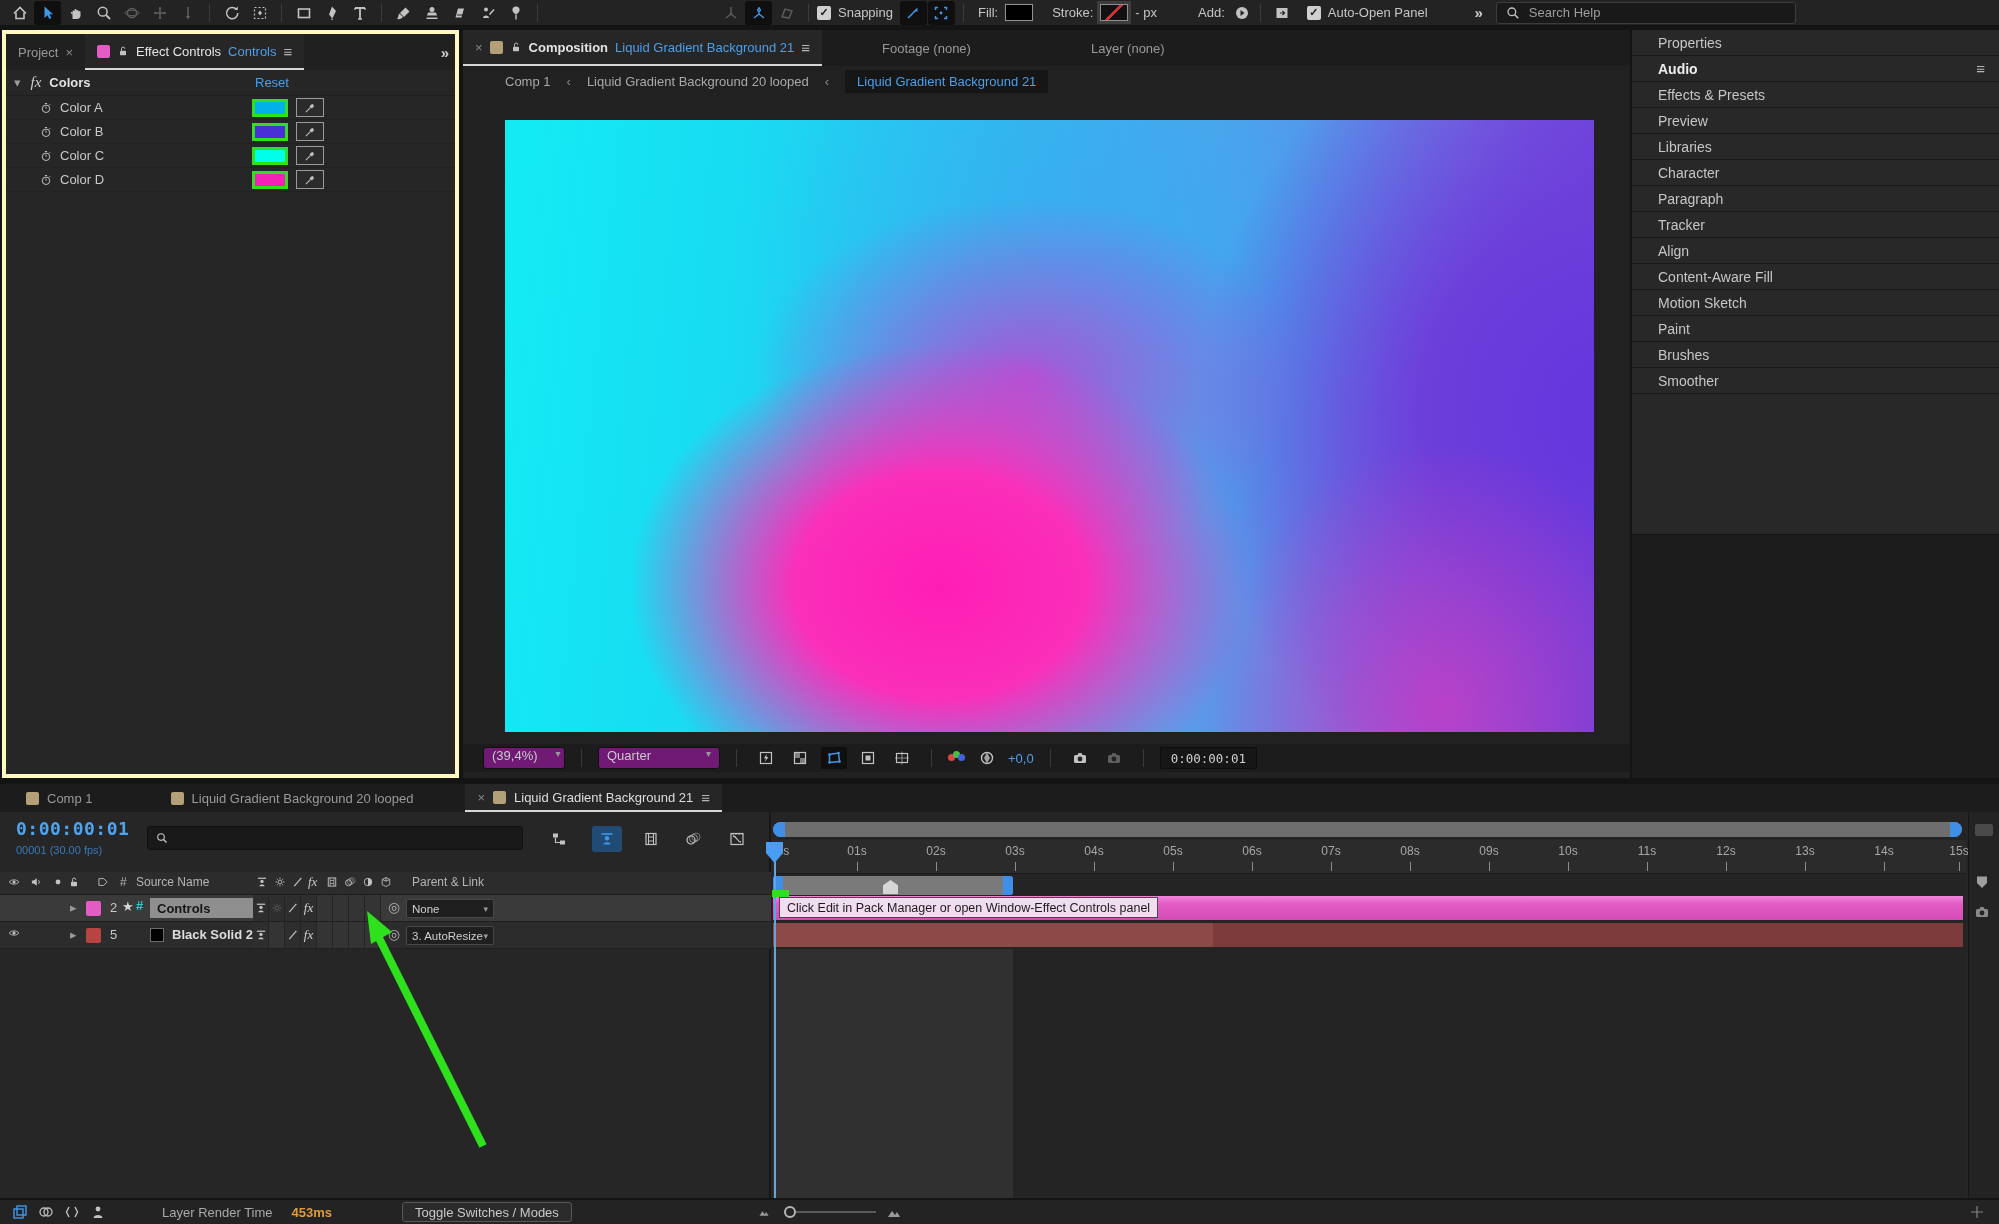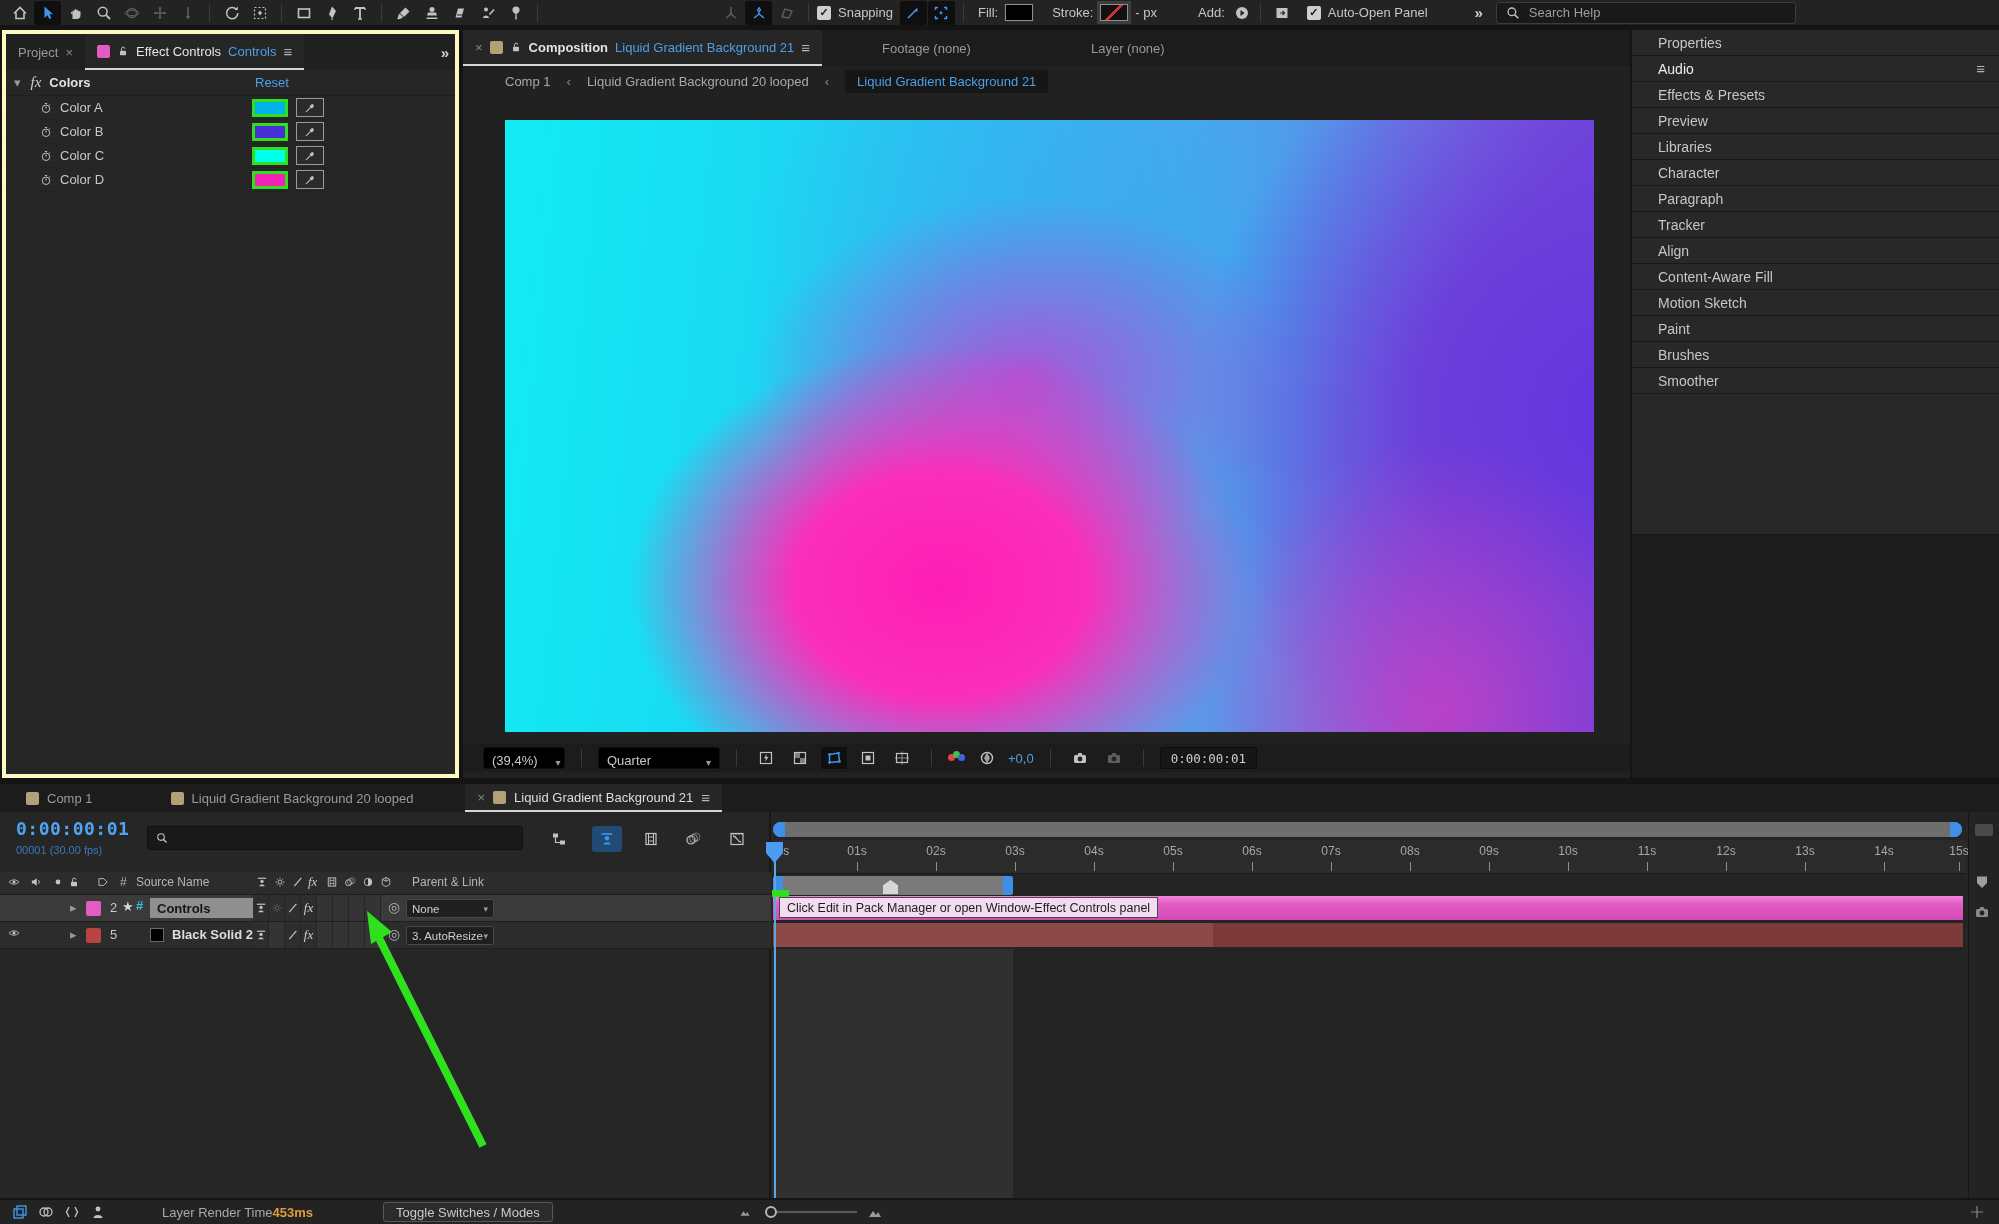--- a/index.html
+++ b/index.html
@@ -51,32 +51,32 @@
 .crumb-on{background:#161616;color:#4d9fe8;padding:4px 12px;border-radius:2px}
 .viewport{position:absolute;left:42px;top:90px;width:1089px;height:612px;
 background:
 radial-gradient(42% 58% at 40% 76%,#ff1db4 0%,#fa2fba 32%,rgba(250,47,186,0) 68%),
 radial-gradient(36% 42% at 48% 42%,rgba(173,82,214,.95) 0%,rgba(173,82,214,0) 70%),
 radial-gradient(34% 70% at 86% 96%,rgba(196,62,196,.85) 0%,rgba(196,62,196,0) 62%),
 radial-gradient(62% 115% at 102% 48%,#6434de 0%,#6c3eda 28%,rgba(108,62,218,0) 62%),
 radial-gradient(52% 85% at 60% 26%,rgba(57,170,240,.85) 0%,rgba(57,170,240,0) 72%),
 linear-gradient(96deg,#12ecf4 0%,#18dcf2 20%,#2fbcf0 44%,#55a2ea 62%,#7b68e0 83%,#6c3eda 100%)}
 .cbar{position:absolute;left:0;top:714px;width:100%;height:28px;background:#1c1c1c;display:flex;align-items:center;padding-left:20px;gap:8px}
-.cselect{height:22px;background:#000000;border:1px solid #101010;border-radius:3px;display:flex;align-items:flex-end;gap:18px;padding:0 8px;color:#c9c9c9}
+.cselect{height:22px;background:#701a75;border:1px solid #101010;border-radius:3px;display:flex;align-items:flex-start;gap:18px;padding:0 8px;color:#c9c9c9}
 .cbar .vsep{width:1px;height:18px;background:#3a3a3a;margin:0 8px}
 .cbtn{width:26px;height:22px;display:flex;align-items:center;justify-content:center;border-radius:2px}
 .cbtn.on{background:#0f0f0f}
 .rgb-dots{position:relative;width:18px;height:14px}
 .rgb-dots i{position:absolute;width:7px;height:7px;border-radius:50%}
 .tc-box{height:22px;background:#161616;border:1px solid #0d0d0d;border-radius:2px;display:flex;align-items:center;padding:0 10px;color:#d0d0d0;font-family:"DejaVu Sans Mono",monospace;font-size:12.5px}
 
 
 .side{left:1632px;top:30px;width:367px;height:748px;background:#1c1c1c}
 .side-item{height:26px;background:#282828;border-bottom:1px solid #191919;display:flex;align-items:center;padding:0 14px 0 26px;color:#c6c6c6;font-size:14px}
-.side-item.on{color:#ececec;font-weight:normal}
+.side-item.on{color:#ececec;font-weight:bold}
 .side-fill{height:141px;background:#282828;border-bottom:1px solid #141414}
 
 
 .tl{left:0;top:784px;width:1999px;height:440px;background:#262626}
 .tl-tabs{height:28px;background:#1c1c1c;display:flex;align-items:stretch}
 .tl-tabs .tab{gap:8px;font-size:13px}
 .tl-body{position:absolute;left:0;top:28px;width:1999px;height:386px;background:#262626}
 .tl-left{position:absolute;left:0;top:0;width:771px;height:386px;border-right:2px solid #171717}
 .bigtc{position:absolute;left:16px;top:6px;color:#4fa3f0;font-family:"DejaVu Sans Mono",monospace;font-size:18px;font-weight:bold;letter-spacing:.5px}
 .fps{position:absolute;left:16px;top:32px;color:#3a79b8;font-size:11px}
@@ -108,21 +108,21 @@
 .wa-col{position:absolute;left:0;top:137px;width:240px;height:249px;background:#303030}
 .gutter{position:absolute;left:1968px;top:0;width:31px;height:386px;background:#232323;border-left:1px solid #171717}
 .playline{position:absolute;left:774px;top:845px;width:2px;height:353px;background:#5aa7e8;z-index:30}
 .playhead{position:absolute;left:766px;top:842px;width:17px;height:21px;background:#4a9df0;clip-path:polygon(0 0,100% 0,100% 52%,50% 100%,0 52%);z-index:31}
 .greenmark{position:absolute;left:772px;top:890px;width:17px;height:7px;background:#2fe11d;z-index:32}
 .tooltip{position:absolute;left:779px;top:897px;height:21px;background:#f2dcf0;border:1px solid #494949;color:#1b1b1b;font-size:12.5px;display:flex;align-items:center;padding:0 7px;z-index:33;white-space:nowrap}
 
 
 .status{position:absolute;left:0;top:1198px;width:1999px;height:26px;background:#232323;border-top:2px solid #141414;display:flex;align-items:center}
 .status .lbl{color:#a9a9a9}
-.status .val{color:#e09c3a;font-weight:bold;margin-left:0}
+.status .val{color:#e09c3a;font-weight:bold;margin-left:19px}
 .modebtn{margin-left:70px;height:20px;border:1px solid #585858;border-radius:3px;background:#2b2b2b;color:#c9c9c9;display:flex;align-items:center;padding:0 12px}
 .knob{width:12px;height:12px;border:2px solid #b5b5b5;border-radius:50%;background:#232323}
 .track{width:80px;height:2px;background:#5a5a5a}
 
 
 .note-arrow{position:absolute;left:340px;top:888px;width:170px;height:280px;z-index:40;pointer-events:none}
 </style>
 </head>
 <body>
 

